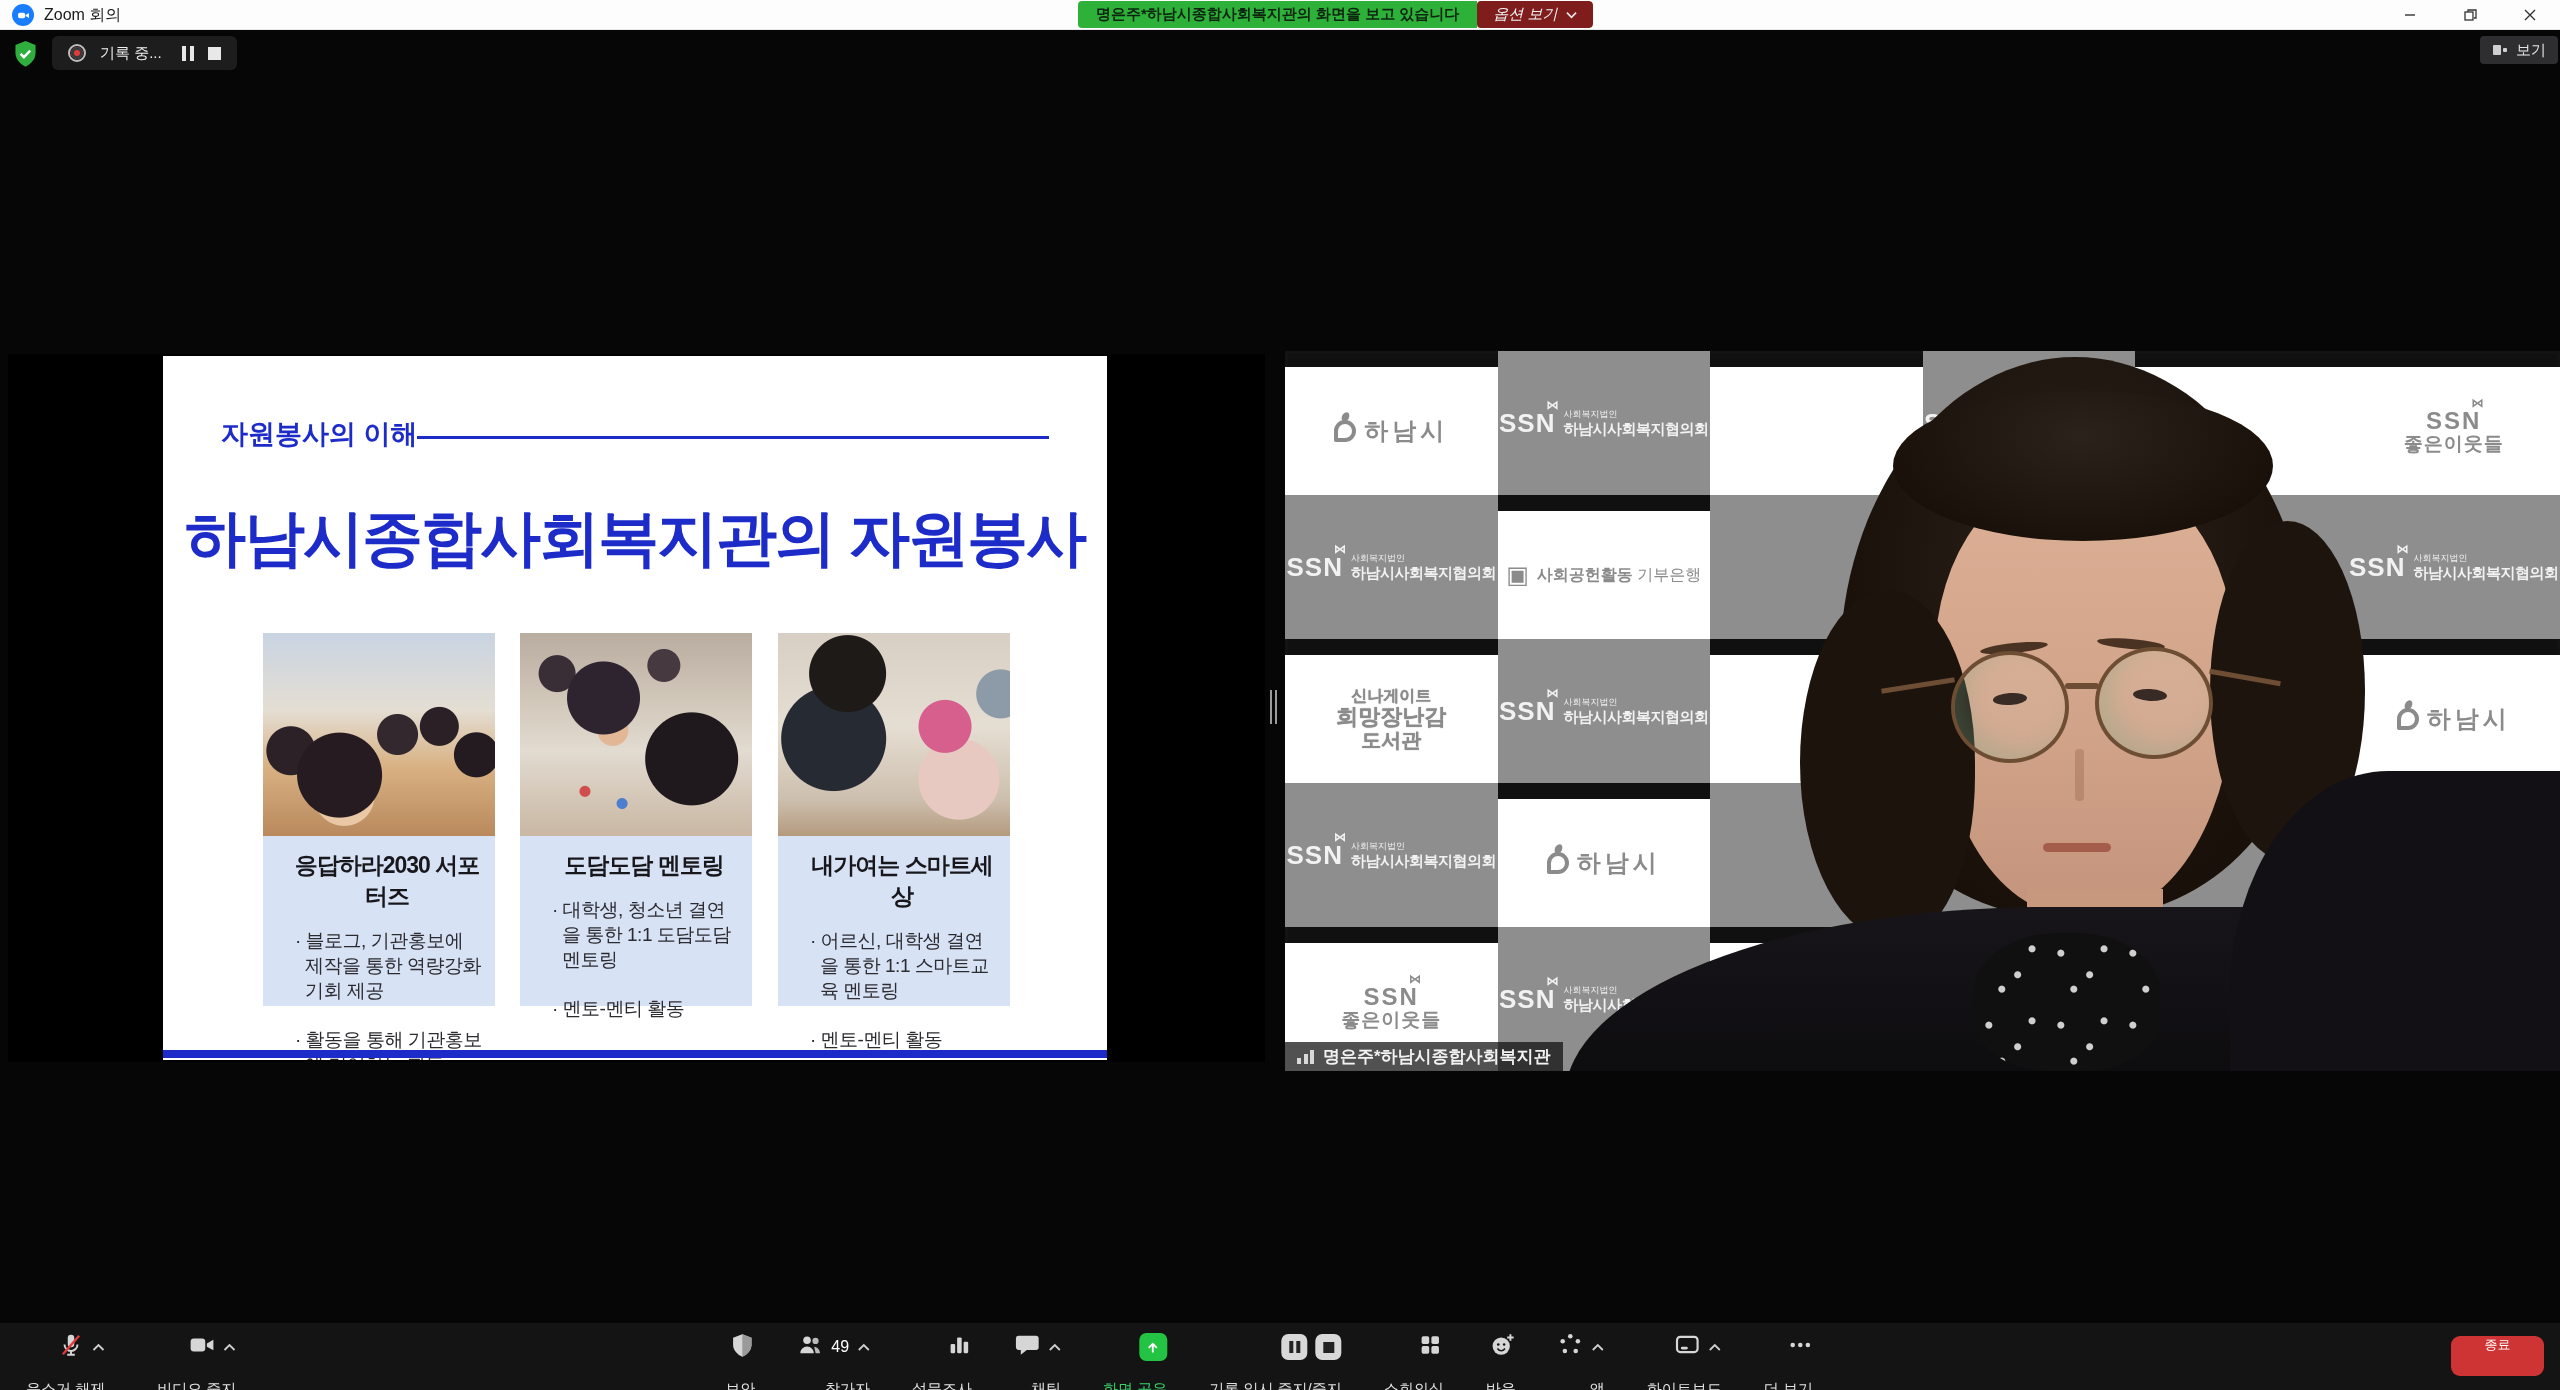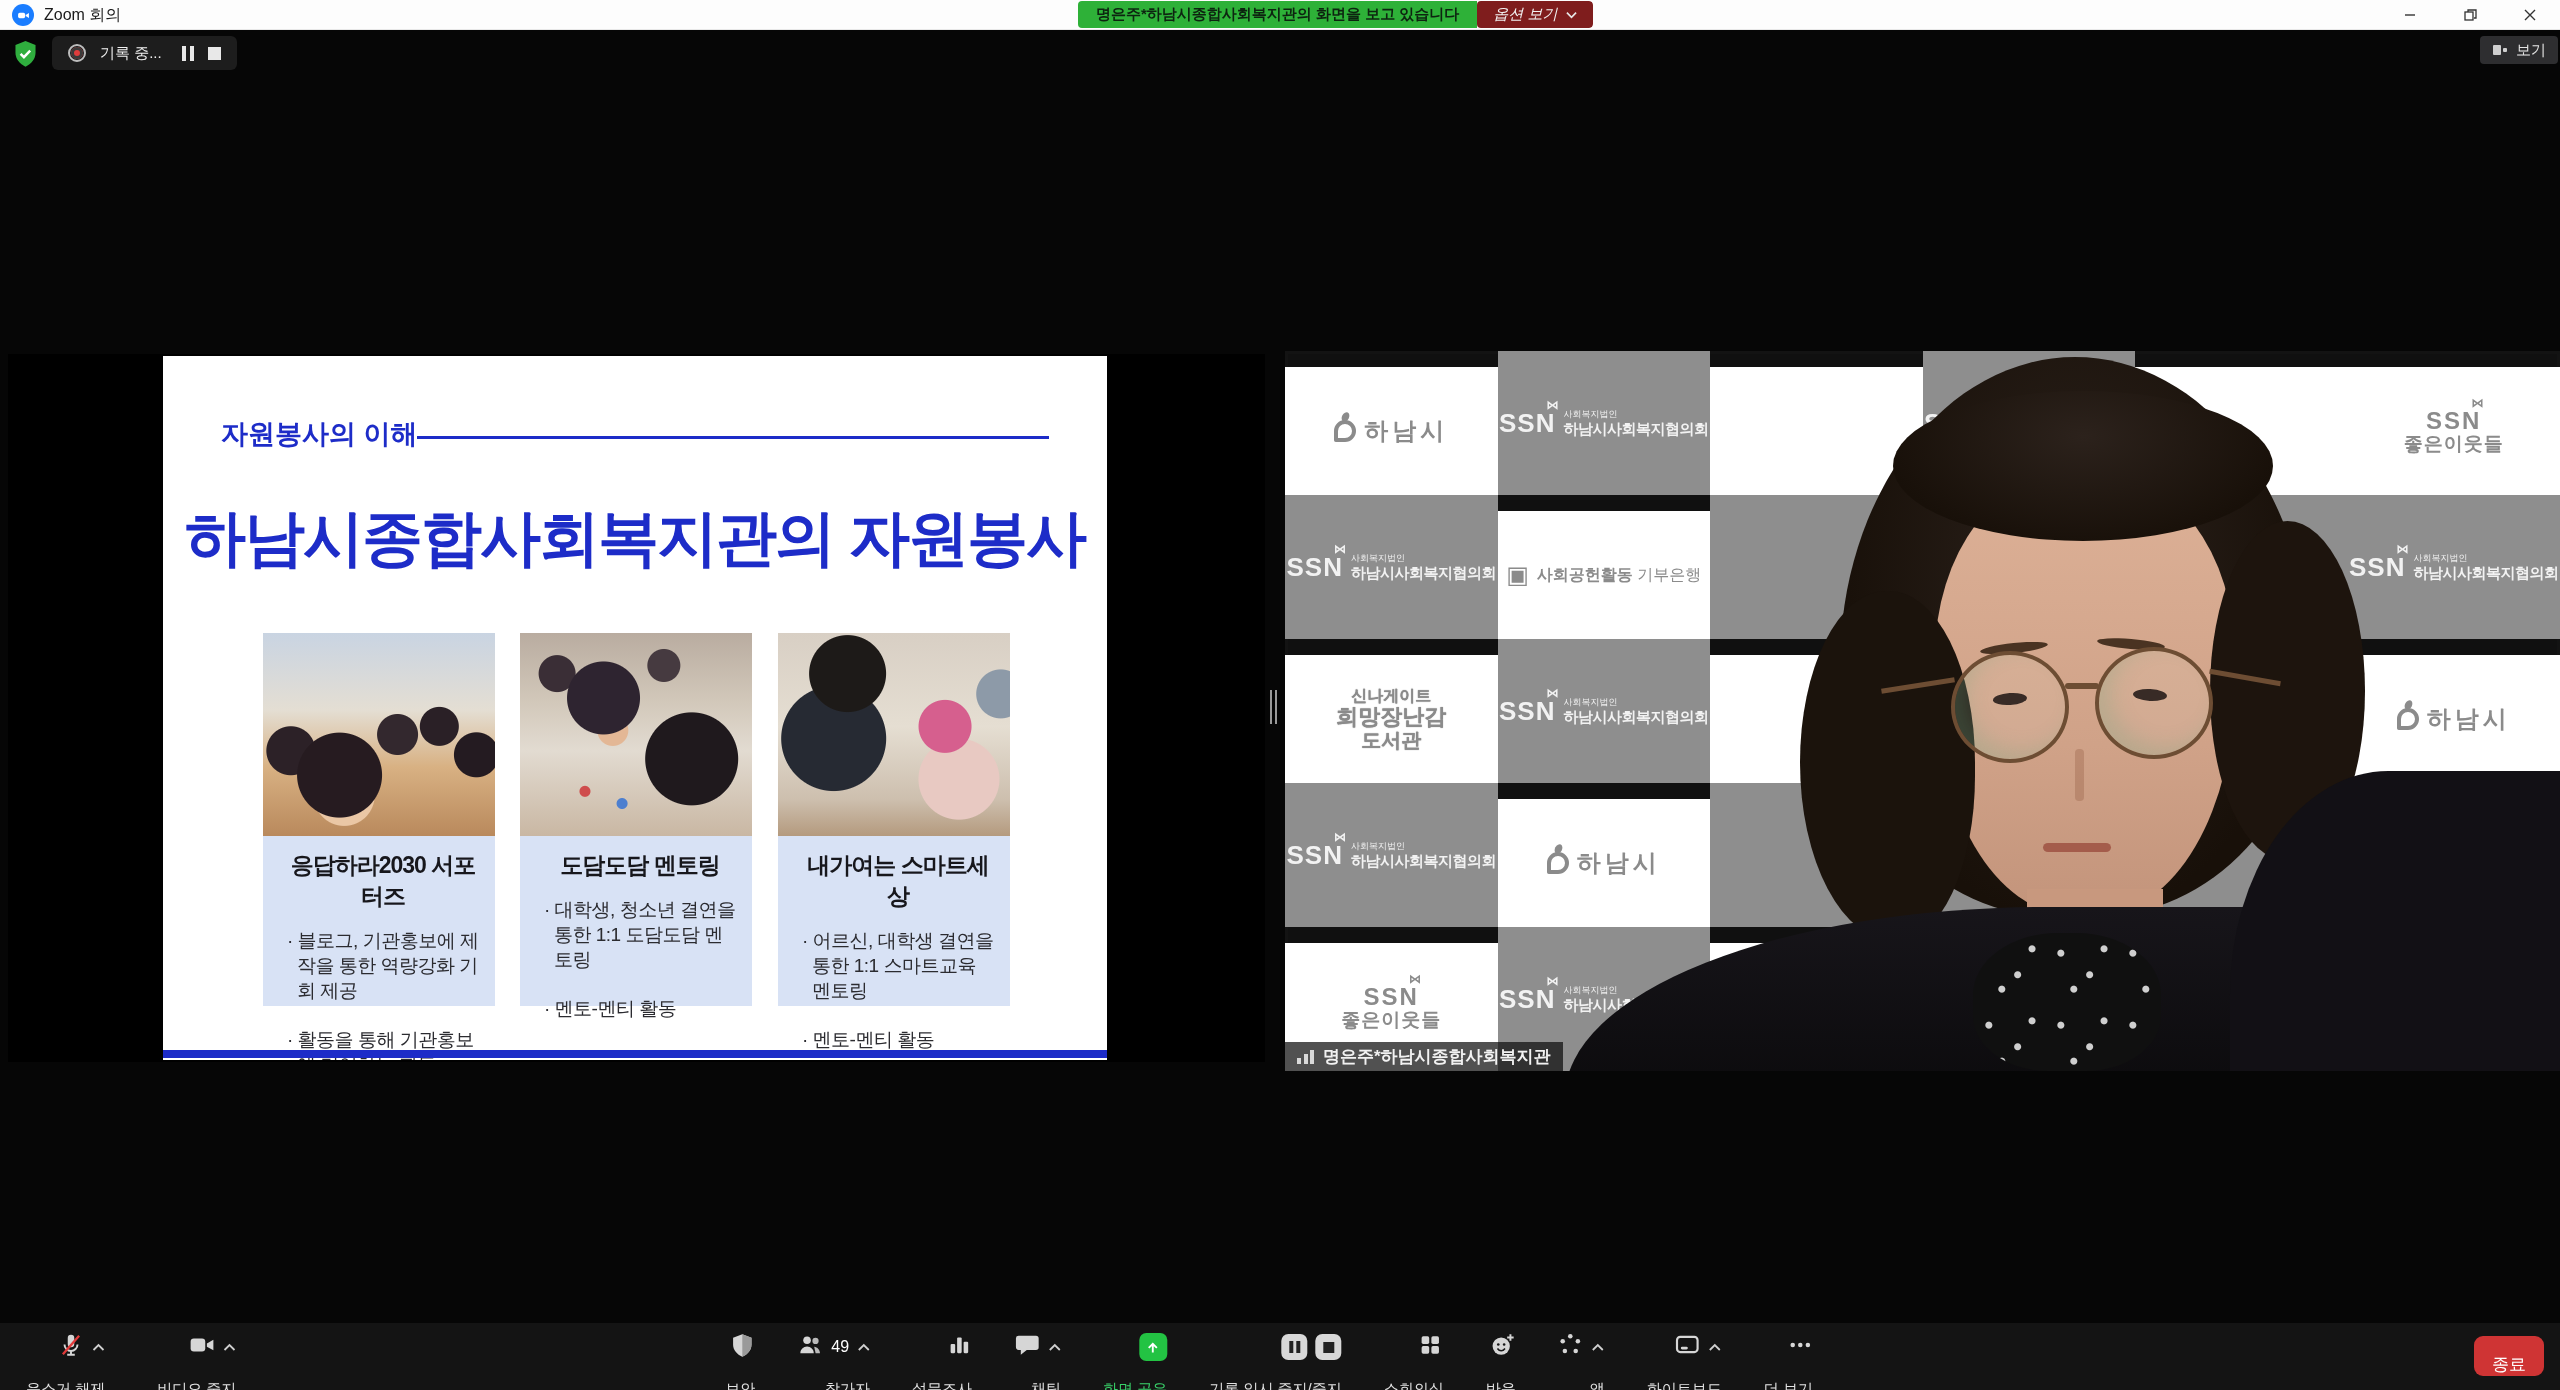--- a/index.html
+++ b/index.html
@@ -39,21 +39,21 @@
 
   
   #share-pane { position:absolute; left:8px; top:324px; width:1257px; height:708px; background:#000; }
   #slide { position:absolute; left:155px; top:2px; width:944px; height:704px; background:#ffffff; overflow:hidden; }
   #slide-section { position:absolute; left:58px; top:60px; font-size:27px; font-weight:800; color:#1d2cc8; }
   #slide-rule { position:absolute; left:254px; top:80px; width:632px; height:3px; background:#1d2cc8; }
   #slide-title { position:absolute; left:0; top:142px; width:944px; text-align:center; font-size:61px;
                  font-weight:800; letter-spacing:-2px; color:#1d2cc8; }
   .card { position:absolute; top:277px; width:232px; }
   .card .photo { width:232px; height:203px; }
-  .card .panel { width:232px; height:170px; background:#d8e2f5; padding:14px 12px 0 20px; }
+  .card .panel { width:232px; height:170px; background:#d8e2f5; padding:14px 12px 0 28px; }
   .card .panel h3 { font-size:23px; font-weight:800; color:#17171c; text-align:center; margin-bottom:16px; letter-spacing:-1px; }
   .card .panel p { font-size:19px; color:#2b2b30; line-height:1.32; letter-spacing:-0.5px;
                    padding-left:14px; text-indent:-10px; margin-bottom:24px; }
   #slide-footer { position:absolute; left:0; bottom:2px; width:944px; height:8px; background:#1d2cc8; }
 
   .photo-a { background:
       radial-gradient(circle at 33% 70%, #261b20 0 42px, transparent 43px),
       radial-gradient(circle at 35% 80%, #eac7a5 0 30px, transparent 31px),
       radial-gradient(circle at 12% 58%, #2c2127 0 24px, transparent 25px),
       radial-gradient(circle at 58% 50%, #33282e 0 20px, transparent 21px),
@@ -161,22 +161,22 @@
   .tb-iconrow { height:30px; display:flex; align-items:center; gap:8px; }
   .tb-label { font-size:15px; color:#e2e2e2; white-space:nowrap; }
   .tb-label.accent { color:#39d26a; }
   .tb-badge { font-size:16px; color:#fff; }
   #tb-left { position:absolute; left:26px; top:9px; display:flex; gap:52px; }
   #tb-center { position:absolute; left:50%; top:9px; transform:translateX(-51%); display:flex; gap:42px; align-items:flex-start; }
   .share-box { width:28px; height:28px; border-radius:7px; background:#23c343; display:flex; align-items:center; justify-content:center; }
   .rec-box { width:26px; height:26px; border-radius:7px; background:#d8d8d8; display:flex; align-items:center; justify-content:center; gap:3px; }
   .rec-box i.bar { width:4px; height:12px; background:#222; display:block; }
   .rec-box i.sq { width:11px; height:11px; background:#222; display:block; }
-  #end-btn { position:absolute; right:16px; top:13px; width:70px; height:40px; background:#cf3434; border-radius:9px;
-             color:#fff; font-size:17px; display:flex; align-items:flex-end; justify-content:center; }
+  #end-btn { position:absolute; right:16px; top:13px; width:93px; height:40px; background:#cf3434; border-radius:9px;
+             color:#fff; font-size:13px; display:flex; align-items:flex-start; justify-content:center; }
 </style>
 </head>
 <body>
 
 <div id="titlebar">
   <div class="app-ico">
     <svg width="13" height="13" viewBox="0 0 24 24">
         <rect x="2" y="7" width="13" height="10" rx="3" fill="#fff"></rect>
         <path d="M16 11l6-3.4v8.8L16 13z" fill="#fff"></path>
       </svg>

